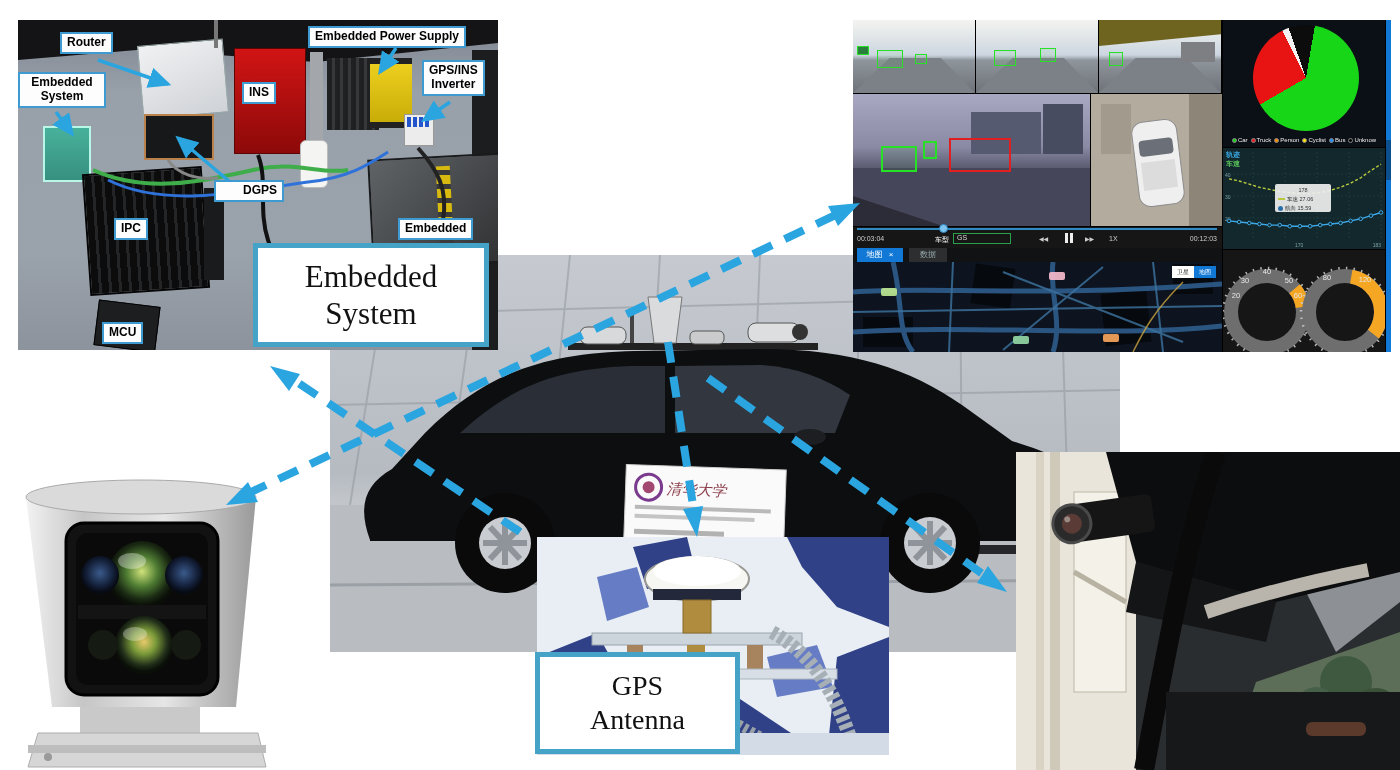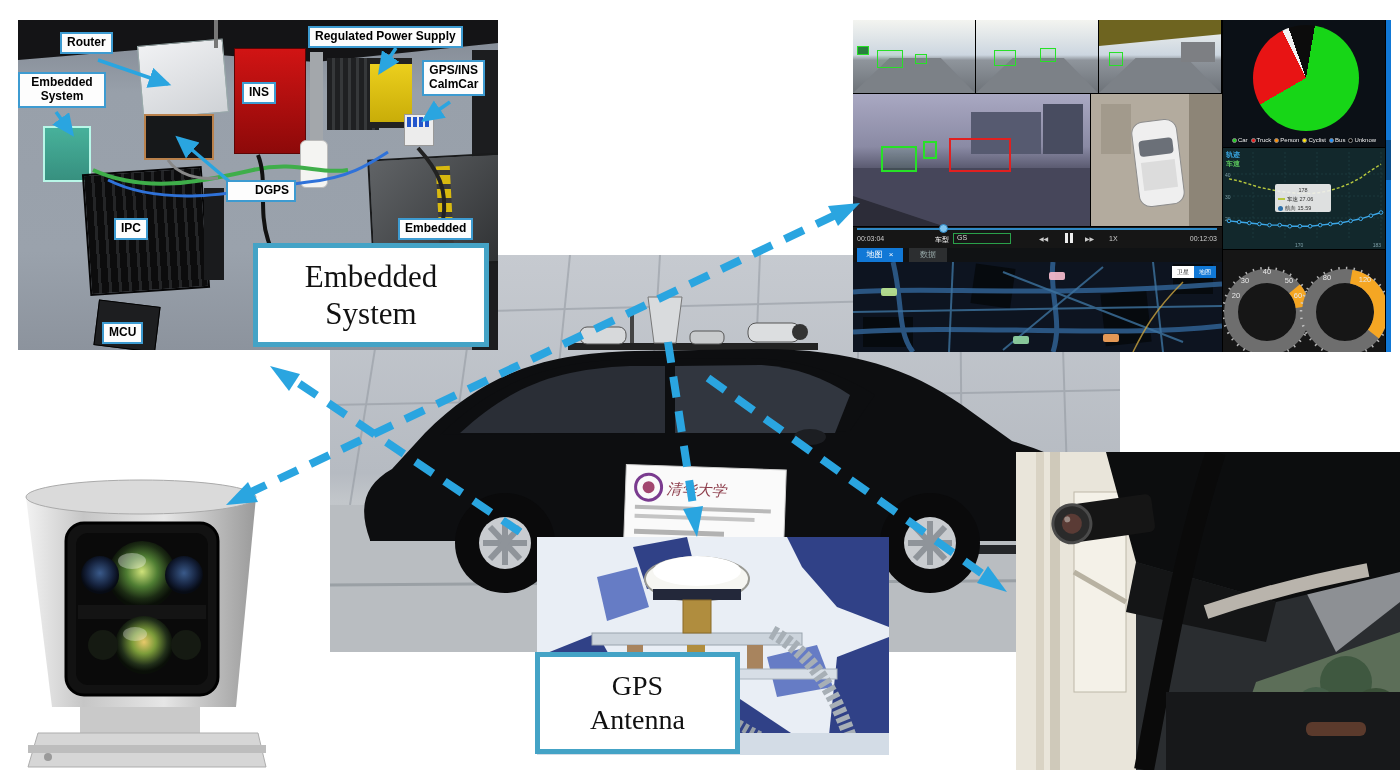--- a/index.html
+++ b/index.html
@@ -194,24 +194,24 @@
         <line x1="378" y1="28" x2="362" y2="52" marker-end="url(#mArr)"></line>
         <line x1="432" y1="82" x2="406" y2="100" marker-end="url(#mArr)"></line>
         <line x1="212" y1="162" x2="160" y2="118" marker-end="url(#mArr)"></line>
       </g>
     </svg>
 
     <div class="mini-label" style="left:42px;top:12px;">Router</div>
     <div class="mini-label" style="left:0px;top:52px;width:88px;">Embedded
 System</div>
     <div class="mini-label" style="left:224px;top:62px;">INS</div>
-    <div class="mini-label" style="left:290px;top:6px;">Regulated Power Supply</div>
+    <div class="mini-label" style="left:290px;top:6px;">Embedded Power Supply</div>
     <div class="mini-label" style="left:404px;top:40px;">GPS/INS
-CalmCar</div>
-    <div class="mini-label" style="left:208px;top:160px;padding-left:27px;">DGPS</div>
+Inverter</div>
+    <div class="mini-label" style="left:196px;top:160px;padding-left:27px;">DGPS</div>
     <div class="mini-label" style="left:96px;top:198px;">IPC</div>
     <div class="mini-label" style="left:84px;top:302px;">MCU</div>
     <div class="mini-label" style="left:380px;top:198px;">Embedded</div>
   </div>
 
   <div id="vision-panel" class="abs">
 
     <div class="thumb" style="left:0;">
       <div class="road"></div>
       <div class="gbox" style="left:24px;top:30px;width:26px;height:18px;"></div>

